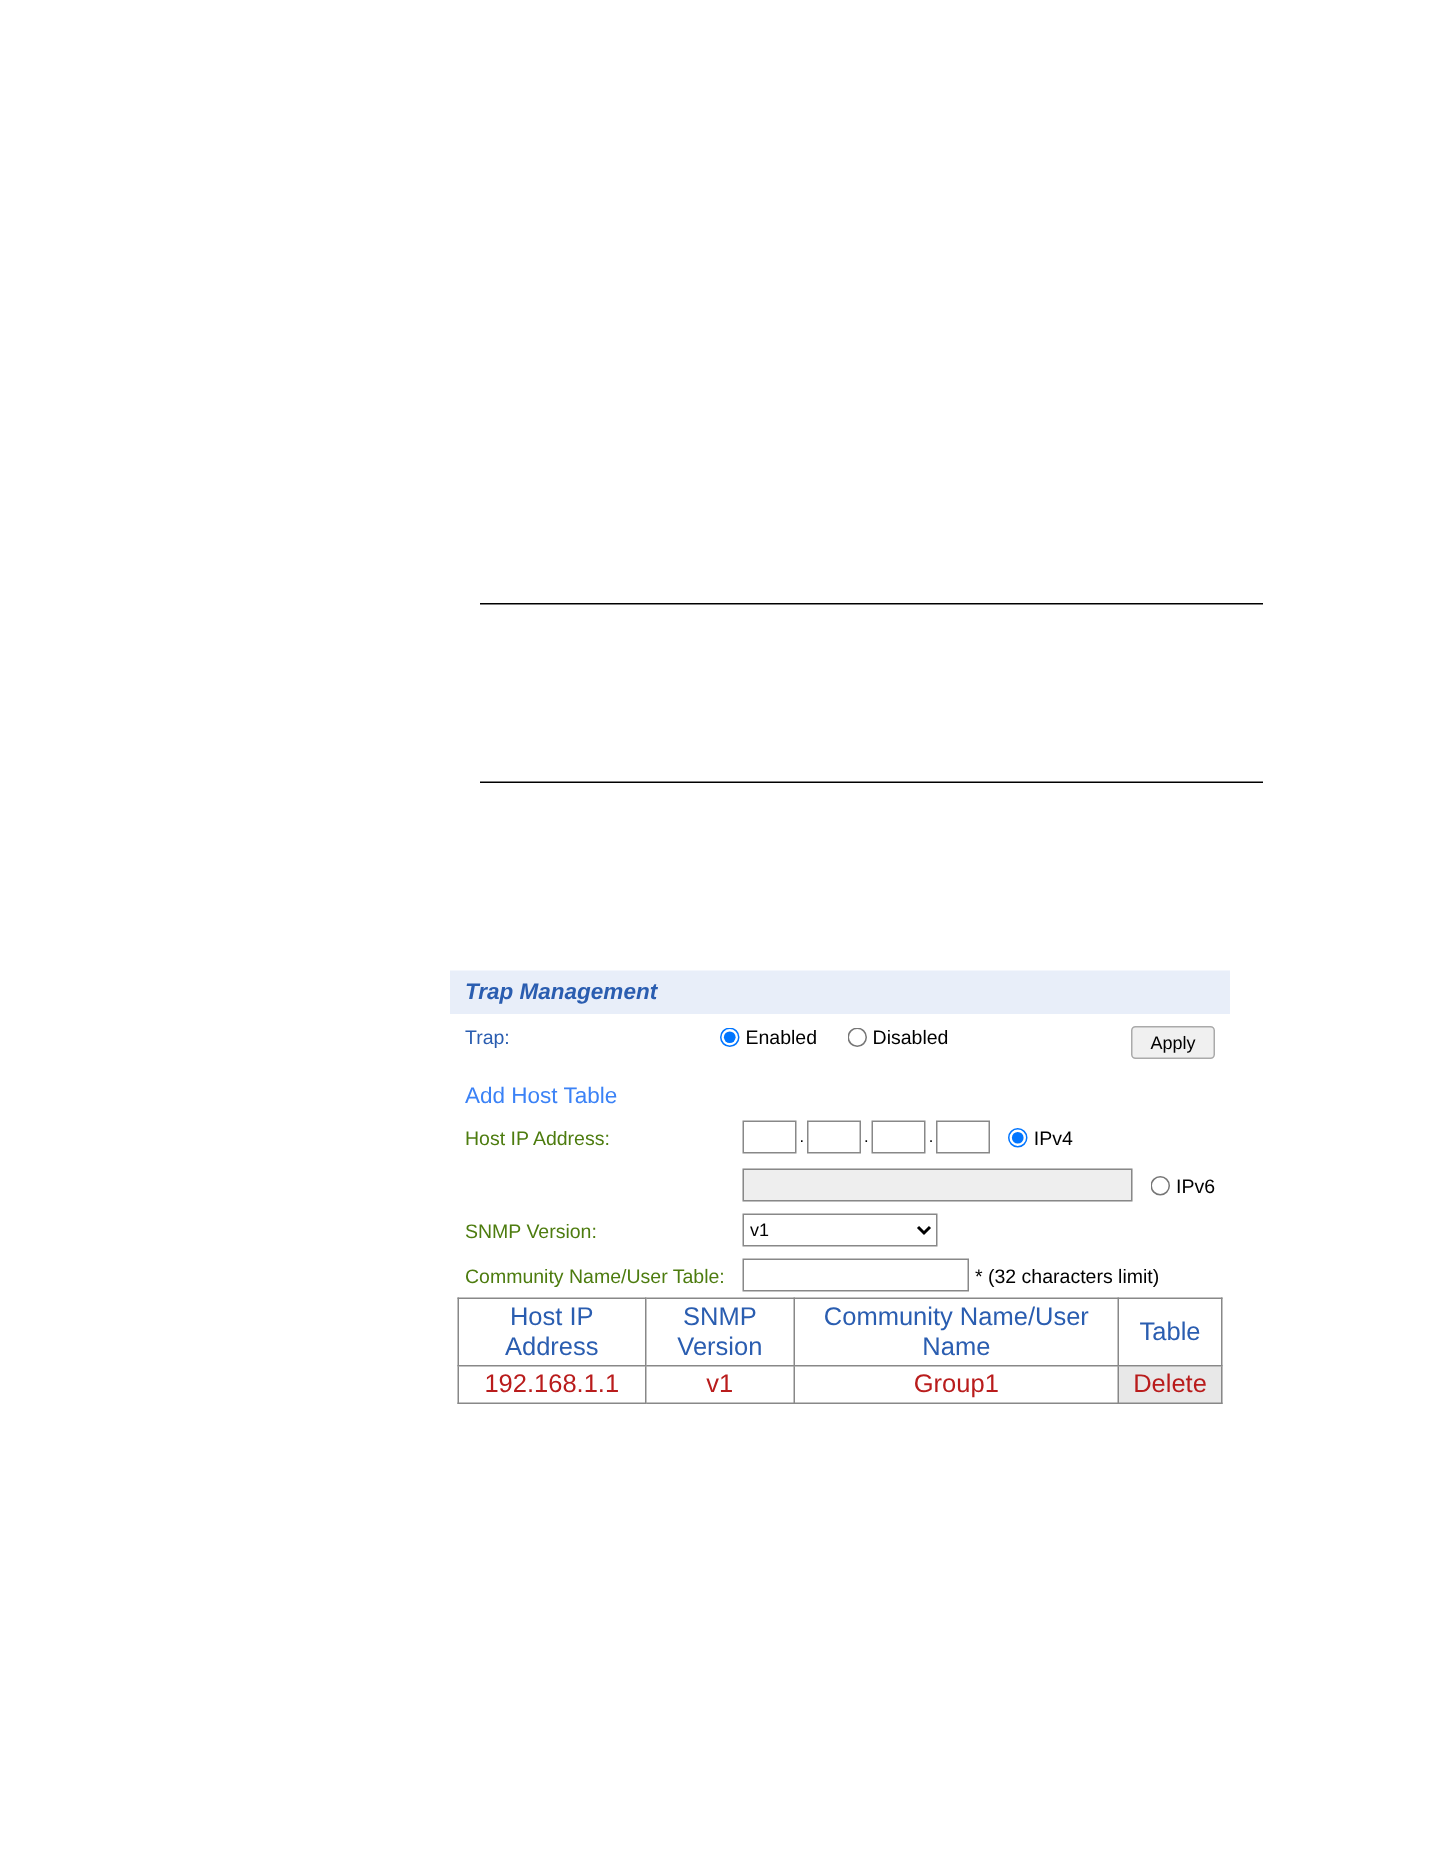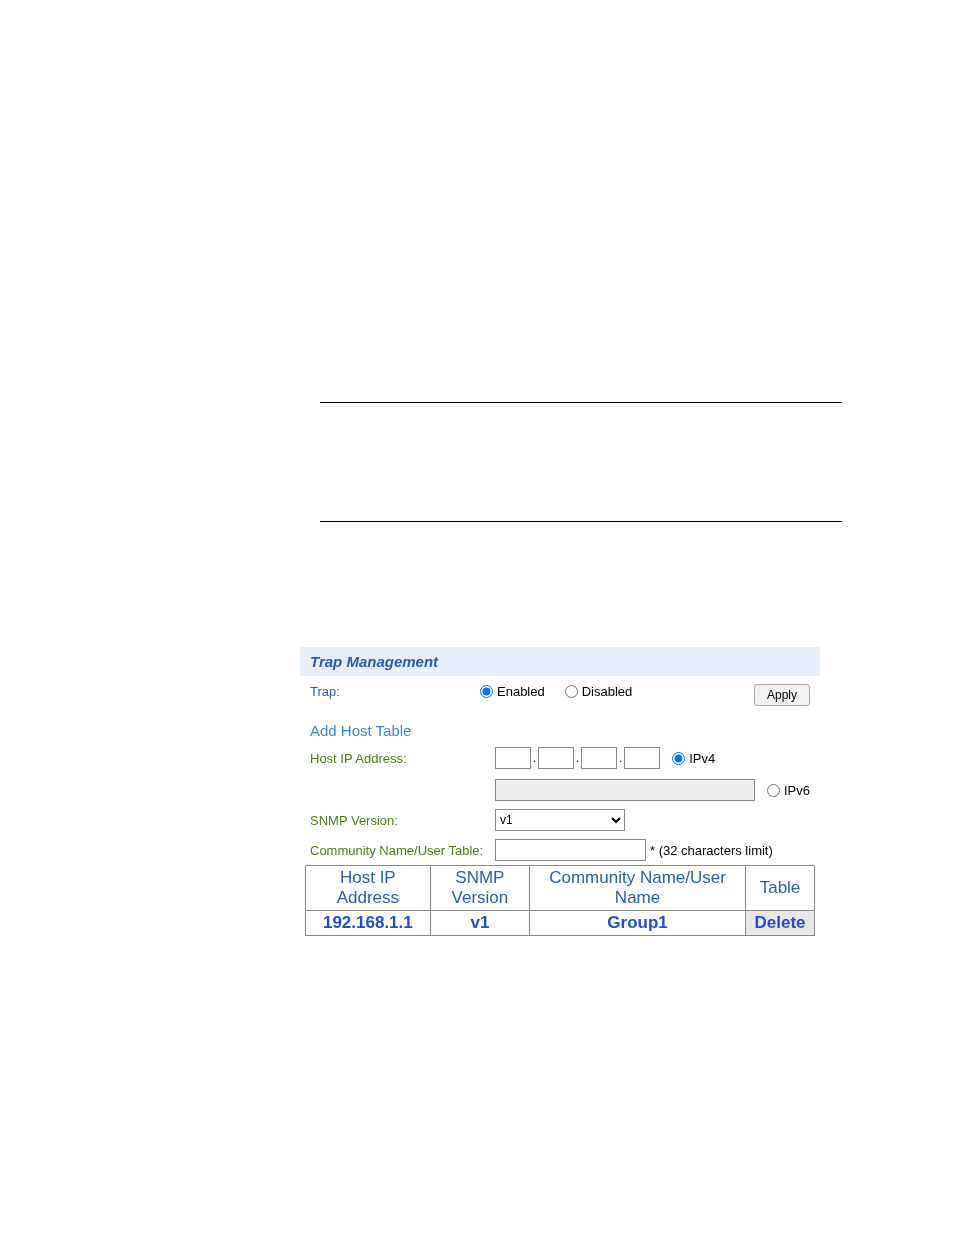--- a/index.html
+++ b/index.html
@@ -131,21 +131,21 @@
       border: 1px solid #888;
       padding: 2px 6px;
       font-size: 17px;
       text-align: center;
     }
     .host-table th {
       font-weight: normal;
       color: #2a5db0;
       background: #fff;
     }
-    .host-table td { color: #1d4ed8; font-weight: bold; }
+    .host-table td { color: #b91c1c; }
     .col-ip { width: 110px; }
     .col-ver { width: 85px; }
     .col-comm { width: 200px; }
     .col-act { width: 55px; }
     .delete-cell {
       background: #e8e8e8;
       cursor: pointer;
     }
     input[type="radio"] {
       margin: 0;

